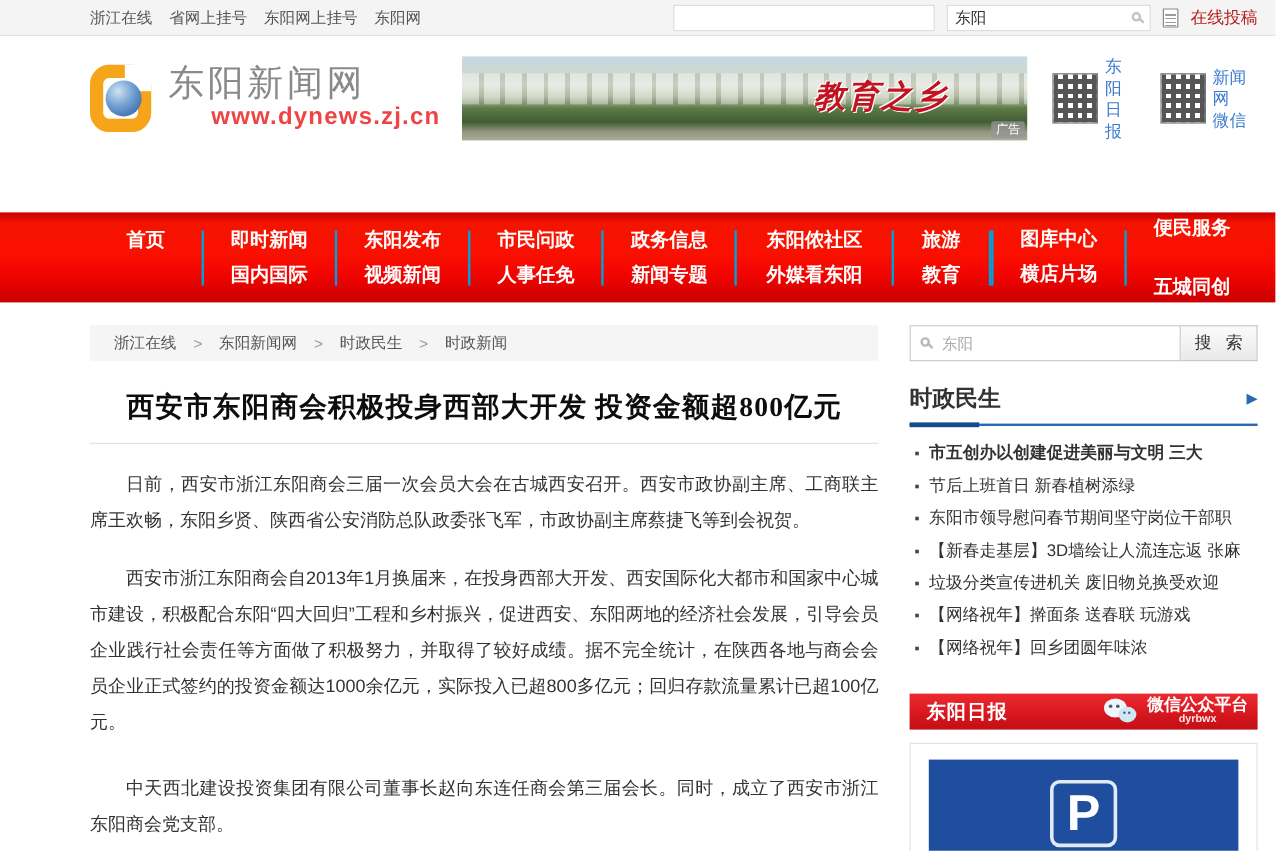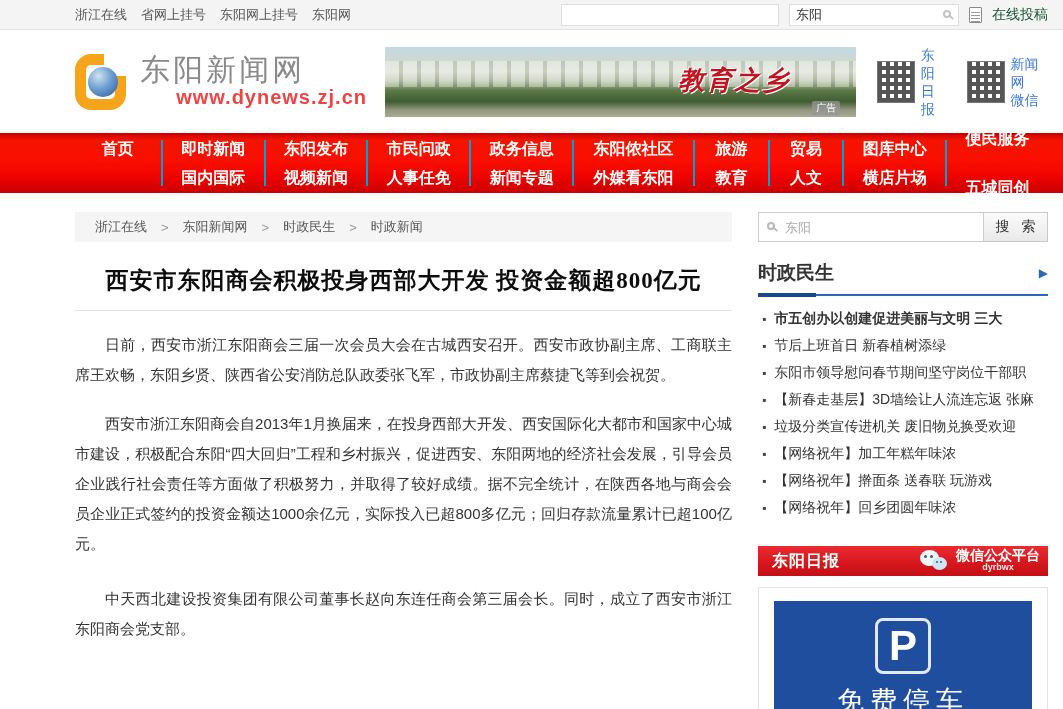--- a/index.html
+++ b/index.html
@@ -14,53 +14,53 @@
   .topbar-links span { cursor:pointer; }
   .topbar-right { margin-left:auto; display:flex; align-items:center; gap:10px; }
   .tb-input { height:22px; border:1px solid #ddd; background:#fff; font-size:13px; color:#333; padding:0 6px; }
   .tb-input1 { width:218px; }
   .tb-input-wrap { position:relative; }
   .tb-input2 { width:170px; padding-right:24px; }
   .mag { position:absolute; right:8px; top:6px; width:8px; height:8px; border:2px solid #c3c3c3; border-radius:50%; }
   .mag::after { content:''; position:absolute; width:6px; height:2px; background:#c3c3c3; transform:rotate(45deg); right:-5px; bottom:-2px; }
   .doc-icon { width:13px; height:16px; border:1px solid #8a8a8a; background:
       repeating-linear-gradient(180deg,#fff 0 2px,#9a9a9a 2px 3px); background-size:9px 100%; background-position:1px 2px; background-repeat:no-repeat; background-color:#fff; border-radius:1px; }
-  .submit-link { font-size:14px; color:#14532d; cursor:pointer; }
+  .submit-link { font-size:14px; color:#b91c1c; cursor:pointer; }
 
   
   .header { height:103px; background:#fff; }
   .header-inner { display:flex; align-items:center; height:100%; }
   .logo-mark { position:relative; width:56px; height:56px; }
   .logo-ring { position:absolute; inset:0; border:11px solid #f6a419; border-radius:16px; }
   .logo-ring::after { content:''; position:absolute; right:-11px; top:-11px; width:22px; height:22px; background:#fff; }
   .logo-ball { position:absolute; left:13px; top:13px; width:30px; height:30px; border-radius:50%;
       background:radial-gradient(circle at 35% 30%, #cfe3f2 0%, #6f9fd0 45%, #27569b 100%); }
   .logo-text { margin-left:14px; }
   .site-name { font-size:30px; color:#8a8a8a; letter-spacing:3px; line-height:32px; }
   .site-url { font-size:20px; font-weight:bold; color:#ef4444; letter-spacing:1px;margin-left:36px; }
 
   .banner { position:relative; width:516px; height:70px; margin-left:18px; overflow:hidden;
       background:linear-gradient(180deg,#c4d9e6 0%,#cfd8cd 22%,#dde0d4 35%,#b9c4ab 48%,#5d7a48 62%,#3f5c33 78%,#93987f 90%,#a8ab96 100%); }
   .banner::before { content:''; position:absolute; left:0; top:14px; width:100%; height:26px;
       background:repeating-linear-gradient(90deg, rgba(255,255,255,.65) 0 14px, rgba(120,130,110,.35) 14px 18px); opacity:.55; }
   .banner-slogan { position:absolute; right:66px; top:16px; font-size:26px; font-weight:bold; font-style:italic;
       color:#c01420; text-shadow:1px 1px 0 #fff,-1px -1px 0 #fff; letter-spacing:2px; }
-  .ad-tag { position:absolute; right:16px; bottom:2px; font-size:10px; color:#fff; background:rgba(150,150,150,.75);
+  .ad-tag { position:absolute; right:2px; bottom:2px; font-size:10px; color:#fff; background:rgba(150,150,150,.75);
       padding:0 4px; border-radius:2px; }
 
   .qr-group { display:flex; gap:22px; margin-left:22px; }
   .qr-item { display:flex; align-items:center; gap:7px; }
   .qr-code { width:40px; height:40px; background-color:#fff;
       background-image:repeating-linear-gradient(0deg,#555 0 4px,transparent 4px 8px),
                        repeating-linear-gradient(90deg,#555 0 4px,transparent 4px 8px);
       outline:1px solid #777; }
   .qr-label { font-size:14px; color:#3a7bd0; line-height:18px; }
 
   
-  .nav { height:60px; background:linear-gradient(180deg,#c60000 0%,#f41400 12%,#fb0f00 45%,#ef0300 72%,#c90000 100%); }
+  .nav { height:75px; background:linear-gradient(180deg,#c60000 0%,#f41400 12%,#fb0f00 45%,#ef0300 72%,#c90000 100%);margin-top:44px; }
   .nav-inner { display:flex; align-items:center; height:100%; }
   .nav-item { display:flex; flex-direction:column; align-items:center; padding-top:0; color:#fff; cursor:pointer; }
   .nav-line { font-size:16px; font-weight:bold; line-height:29px; height:29px; white-space:nowrap; }
   .nav-div { width:2px; height:46px; background:#00a0d8; }
 
   
   .main { display:flex; padding-top:19px; }
   .col-left { width:657px; }
   .col-right { width:290px; margin-left:26px; }
 
@@ -208,26 +208,22 @@
     <div class="nav-item" style="flex:1.18 1 0;">
       <span class="nav-line">东阳侬社区</span>
       <span class="nav-line">外媒看东阳</span>
     </div>
     <span class="nav-div"></span>
     <div class="nav-item" style="flex:0.72 1 0;">
       <span class="nav-line">旅游</span>
       <span class="nav-line">教育</span>
     </div>
     <span class="nav-div"></span>
-    <div class="nav-item" style="flex:0.72 1 0;">
-      <span class="nav-line">贸易</span>
-      <span class="nav-line">人文</span>
-    </div>
-    <span class="nav-div"></span>
-    <div class="nav-item" style="flex:1 1 0;">
+    <span class="nav-div"></span>
+    <div class="nav-item" style="flex:1 1 0;font-family:Liberation Mono, monospace;">
       <span class="nav-line">图库中心</span>
       <span class="nav-line">横店片场</span>
     </div>
     <span class="nav-div"></span>
     <div class="nav-item" style="flex:1 1 0;gap:20px;">
       <span class="nav-line">便民服务</span>
       <span class="nav-line">五城同创</span>
     </div>
   </div>
 </div>
@@ -271,21 +267,20 @@
       <span class="sec-title">时政民生</span>
       <span class="sec-arrow">▶</span>
     </div>
 
     <div class="news-list">
       <div class="news-item bold">市五创办以创建促进美丽与文明 三大</div>
       <div class="news-item">节后上班首日 新春植树添绿</div>
       <div class="news-item">东阳市领导慰问春节期间坚守岗位干部职</div>
       <div class="news-item">【新春走基层】3D墙绘让人流连忘返 张麻</div>
       <div class="news-item">垃圾分类宣传进机关 废旧物兑换受欢迎</div>
-      <div class="news-item">【网络祝年】加工年糕年味浓</div>
       <div class="news-item">【网络祝年】擀面条 送春联 玩游戏</div>
       <div class="news-item">【网络祝年】回乡团圆年味浓</div>
     </div>
 
     <div class="paper-bar">
       <span class="paper-title">东阳日报</span>
       <span class="paper-right">
         <span class="wechat-icon">
           <span class="wc-big"></span>
             <span class="wc-small"></span>

